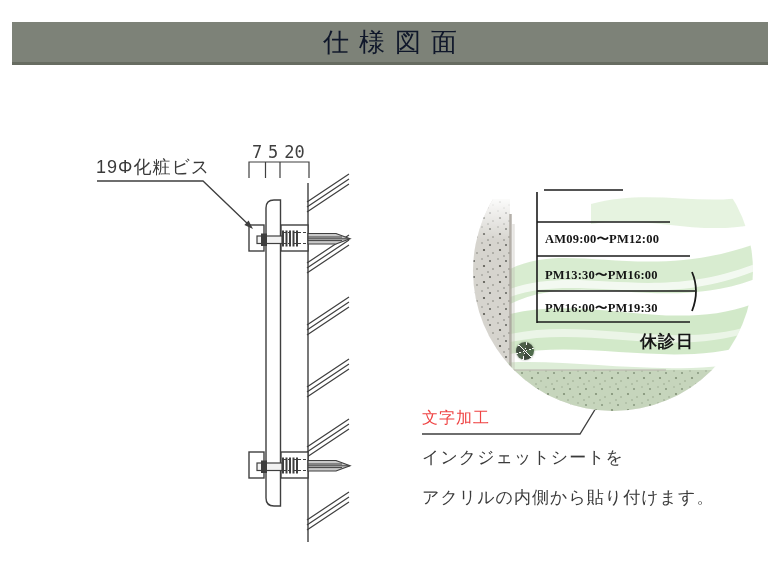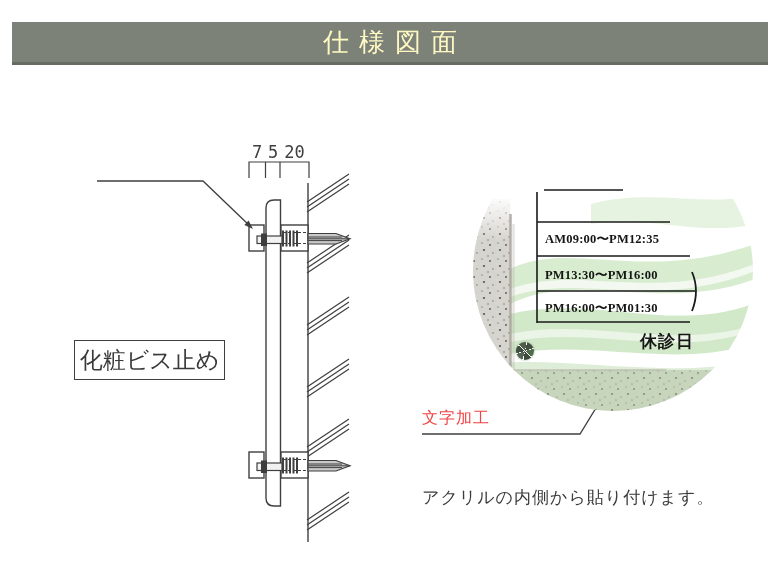--- a/index.html
+++ b/index.html
@@ -3,21 +3,21 @@
 <meta charset="utf-8">
 <style>
   html,body{margin:0;padding:0;background:#ffffff;}
   .page{position:relative;width:780px;height:563px;background:#fff;overflow:hidden;
         font-family:"Liberation Sans","DejaVu Sans",sans-serif;color:#3a3a3a;}
   .abs{position:absolute;}
 
   
   .header{left:12px;top:22px;width:756px;height:40px;background:#7d8278;
           border-bottom:3px solid #676c61;display:flex;align-items:center;justify-content:center;}
-  .header .title{color:#fef9c3;font-size:26px;letter-spacing:10px;text-indent:10px;font-weight:400;}
+  .header .title{color:#0f172a;font-size:26px;letter-spacing:10px;text-indent:10px;font-weight:400;}
 
   
   .dim{font-family:"DejaVu Sans Mono","Liberation Mono",monospace;font-size:17px;color:#3f3f3f;text-align:center;}
   .screw-label{left:96px;top:155px;font-size:18px;color:#3a3a3a;letter-spacing:1px;}
   .method-box{left:74px;top:340px;width:149px;height:38px;border:1.6px solid #3f3f3f;
               display:flex;align-items:center;justify-content:center;background:#fff;}
   .method-box span{font-size:23px;color:#3a3a3a;}
 
   
   .sched{font-family:"Liberation Serif","DejaVu Serif",serif;font-weight:bold;
@@ -87,24 +87,22 @@
       <polygon points="253,229 244.4,225 248.6,220.6" fill="#3f3f3f" stroke="none"></polygon>
 
       <path stroke-width="1.3" d="M422,434 L580,434 L632,349"></path>
     </g>
   </svg>
 
   <div class="abs dim" style="left:250px;top:142px;width:14px;">7</div>
   <div class="abs dim" style="left:266px;top:142px;width:14px;">5</div>
   <div class="abs dim" style="left:283px;top:142px;width:23px;">20</div>
 
+  <div class="abs screw-label">19Φ化粧ビス</div>
 
-  <div class="abs method-box">
-    <span>化粧ビス止め</span>
-  </div>
 
   <svg class="abs" style="left:471px;top:129px;" width="284" height="284" viewBox="0 0 284 284">
     <defs>
       <clipPath id="circ">
           <circle cx="142" cy="142" r="140"></circle>
         </clipPath>
       <pattern id="speck" width="16" height="16" patternUnits="userSpaceOnUse">
         <rect width="16" height="16" fill="#d6d4ce"></rect>
         <circle cx="3" cy="4" r="1" fill="#61615c"></circle>
         <circle cx="11" cy="2" r="0.8" fill="#8a8a84"></circle>
@@ -145,23 +143,24 @@
         <line x1="73" y1="61" x2="152" y2="61"></line>
         <line x1="66" y1="93" x2="199" y2="93"></line>
         <line x1="66" y1="127" x2="219" y2="127"></line>
         <line x1="66" y1="162" x2="224" y2="162"></line>
         <path d="M221,143 Q229,162 221,182" stroke-width="1.8"></path>
         <line x1="66" y1="193" x2="219" y2="193"></line>
       </g>
     </g>
   </svg>
 
-  <div class="abs sched" style="left:545px;top:231px;">AM09:00〜PM12:35</div>
+  <div class="abs sched" style="left:545px;top:231px;">AM09:00〜PM12:00</div>
   <div class="abs sched" style="left:545px;top:267px;">PM13:30〜PM16:00</div>
-  <div class="abs sched" style="left:545px;top:300px;">PM16:00〜PM01:30</div>
+  <div class="abs sched" style="left:545px;top:300px;">PM16:00〜PM19:30</div>
   <div class="abs closed" style="left:640px;top:330px;">休診日</div>
 
   <div class="abs clover"></div>
 
   <div class="abs proc">文字加工</div>
+  <div class="abs desc" style="top:446px;">インクジェットシートを</div>
   <div class="abs desc" style="top:486px;text-align:right;">アクリルの内側から貼り付けます。</div>
 
 </div>
 
 </body></html>

